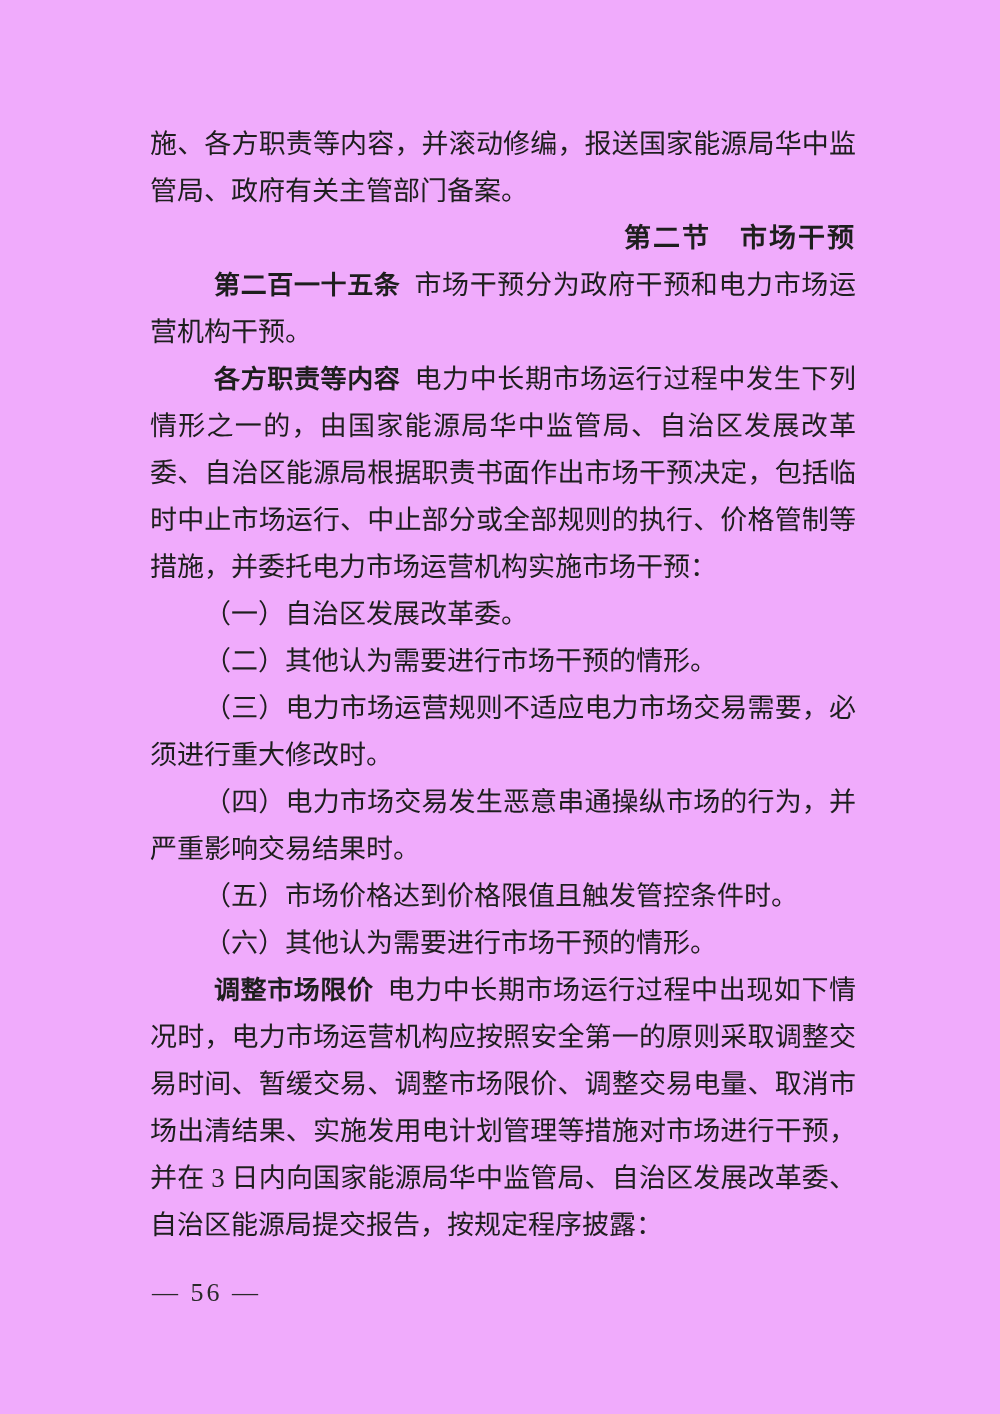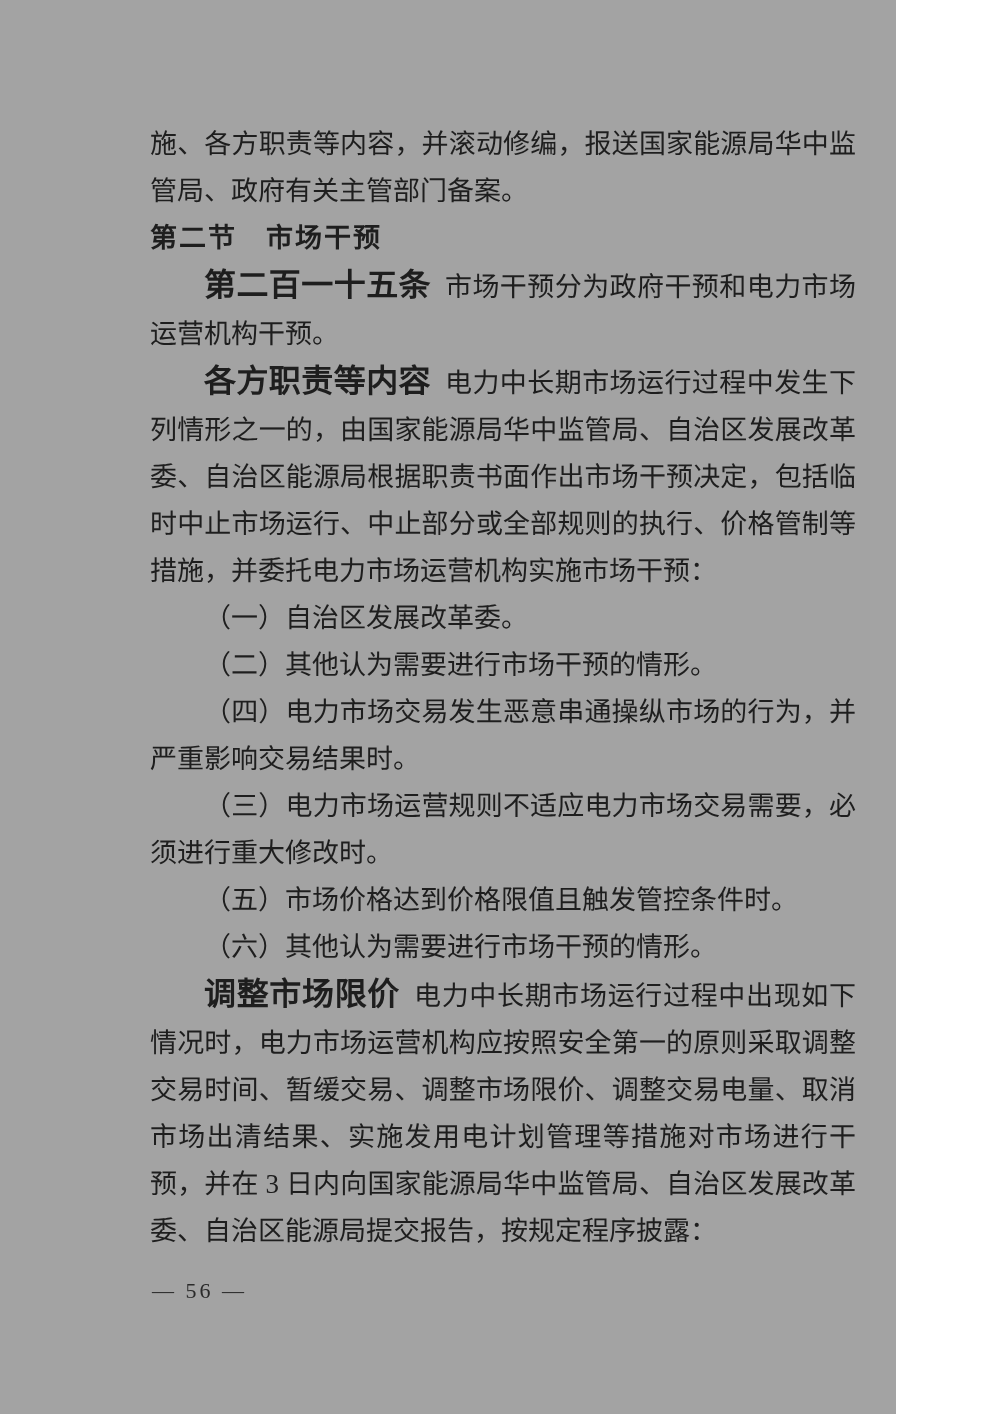--- a/index.html
+++ b/index.html
@@ -7,23 +7,23 @@
     padding: 0;
     background: #ffffff;
   }
   body {
     width: 1000px;
     height: 1414px;
     font-family: "Liberation Serif", "DejaVu Serif", serif;
   }
   .page {
     position: relative;
-    width: 896px;
+    width: 1000px;
     height: 1414px;
-    background: #a3a3a3;
+    background: #f0abfc;
     overflow: hidden;
     box-sizing: border-box;
   }
   .content {
     position: absolute;
     left: 150px;
     top: 121px;
     width: 706px;
     font-size: 27px;
     line-height: 47px;
@@ -33,52 +33,53 @@
   .content p {
     margin: 0;
     padding: 0;
     text-indent: 2em;
   }
   .content p.continuation {
     text-indent: 0;
   }
   .content p.heading {
     text-indent: 0;
-    text-align: left;
+    text-align: right;
     font-weight: 600;
     letter-spacing: 2px;
   }
   .article-number {
     font-weight: 700;
     font-family: "Liberation Sans", "DejaVu Sans", sans-serif;
-    font-size: 32px;
+    font-size: 26px;
     margin-right: 14px;
+    margin-left: 10px;
   }
   .footer {
     position: absolute;
     left: 152px;
     top: 1278px;
-    font-size: 22px;
+    font-size: 26px;
     color: #2a2a2a;
     letter-spacing: 3px;
   }
 </style>
 </head>
 <body>
 
 <main class="page">
   <section class="content" id="content">
       <p class="continuation">施、各方职责等内容，并滚动修编，报送国家能源局华中监管局、政府有关主管部门备案。</p>
       <p class="heading">第二节　市场干预</p>
       <p class="article"><span class="article-number">第二百一十五条</span>市场干预分为政府干预和电力市场运营机构干预。</p>
       <p class="article"><span class="article-number">各方职责等内容</span>电力中长期市场运行过程中发生下列情形之一的，由国家能源局华中监管局、自治区发展改革委、自治区能源局根据职责书面作出市场干预决定，包括临时中止市场运行、中止部分或全部规则的执行、价格管制等措施，并委托电力市场运营机构实施市场干预：</p>
       <p class="item">（一）自治区发展改革委。</p>
       <p class="item">（二）其他认为需要进行市场干预的情形。</p>
+      <p class="item">（三）电力市场运营规则不适应电力市场交易需要，必须进行重大修改时。</p>
       <p class="item">（四）电力市场交易发生恶意串通操纵市场的行为，并严重影响交易结果时。</p>
-      <p class="item">（三）电力市场运营规则不适应电力市场交易需要，必须进行重大修改时。</p>
       <p class="item">（五）市场价格达到价格限值且触发管控条件时。</p>
       <p class="item">（六）其他认为需要进行市场干预的情形。</p>
       <p class="article"><span class="article-number">调整市场限价</span>电力中长期市场运行过程中出现如下情况时，电力市场运营机构应按照安全第一的原则采取调整交易时间、暂缓交易、调整市场限价、调整交易电量、取消市场出清结果、实施发用电计划管理等措施对市场进行干预，并在 3 日内向国家能源局华中监管局、自治区发展改革委、自治区能源局提交报告，按规定程序披露：</p>
     </section>
   <footer class="footer">
     <span>— 56 —</span>
   </footer>
 </main>
 
 </body></html>

